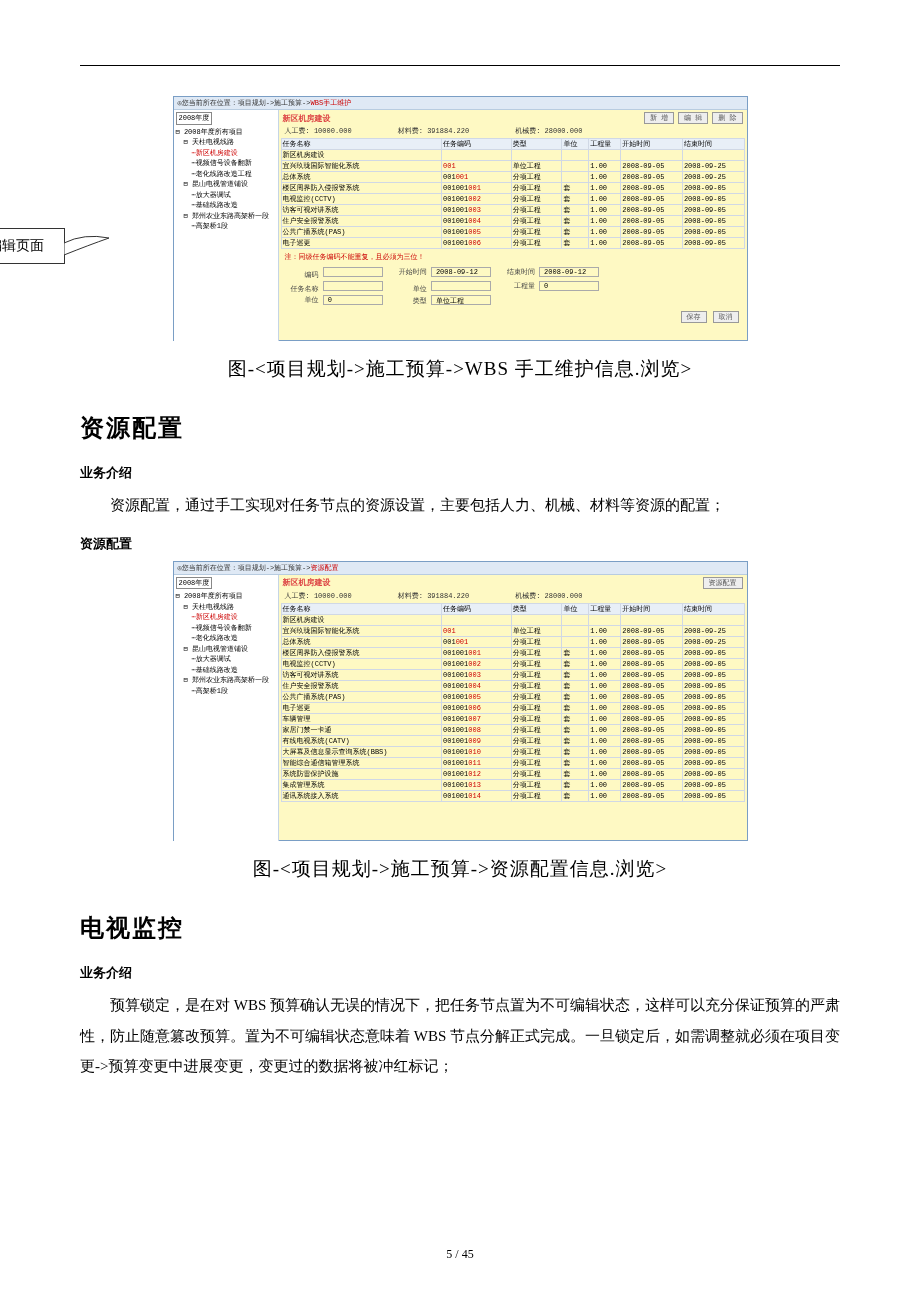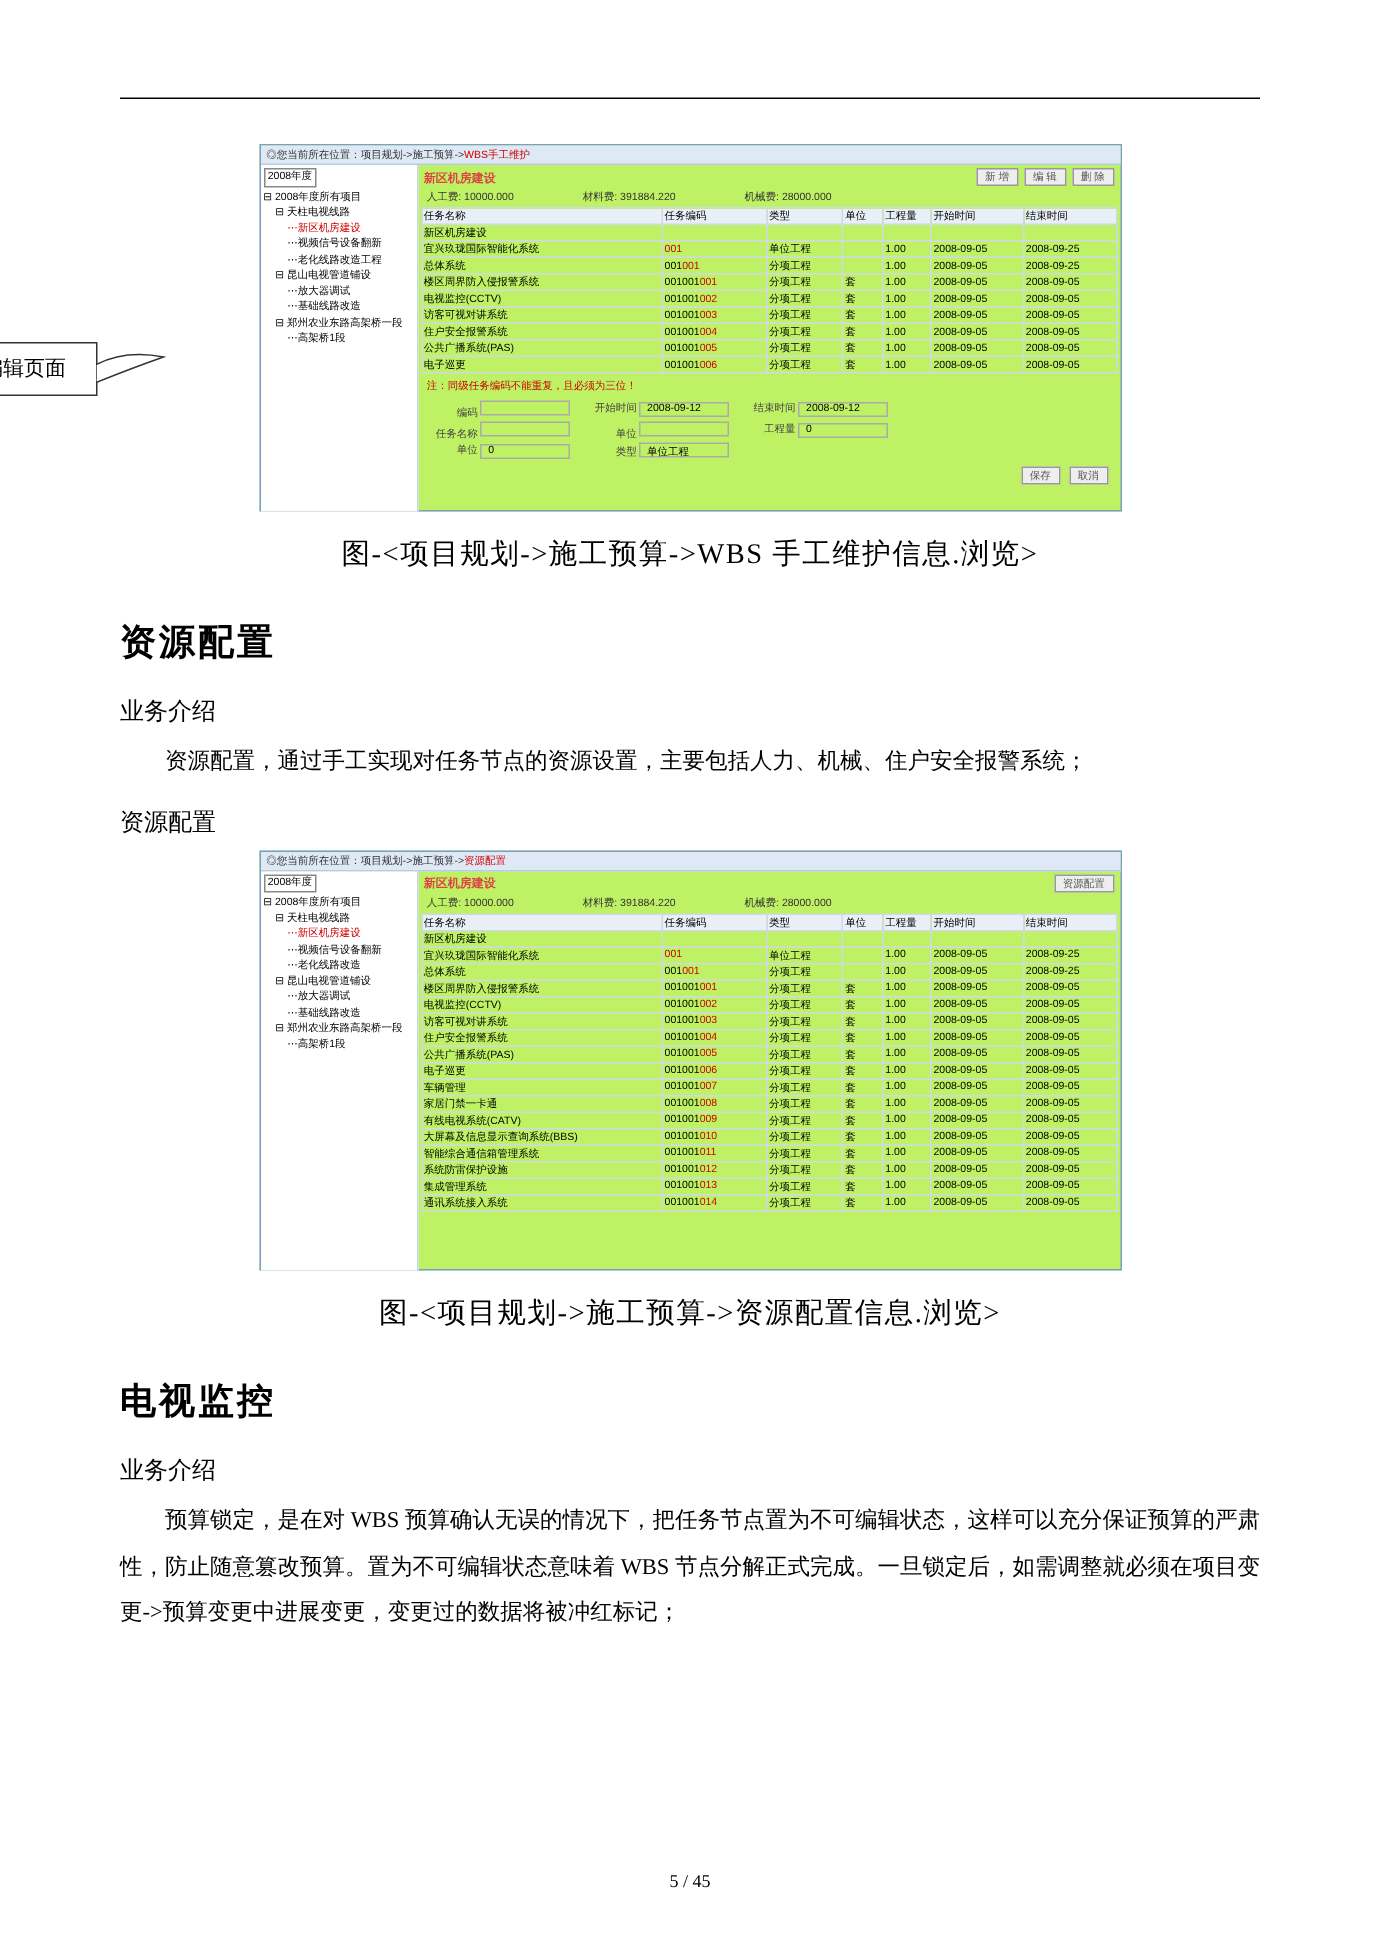--- a/index.html
+++ b/index.html
@@ -16,22 +16,22 @@
       margin-bottom: 30px;
     }
     .screenshot-container {
       display: flex;
       justify-content: center;
       margin: 0 auto 15px;
       position: relative;
     }
     .screenshot {
       border: 1px solid #7a9ec5;
-      background: #bef264;
-      font-family: Liberation Sans, sans-serif;
+      background: #fef9c3;
+      font-family: Liberation Mono, monospace;
       font-size: 7px;
       color: #000;
       position: relative;
     }
     .ss1 { width: 575px; height: 245px; }
     .ss2 { width: 575px; height: 280px; }
     .bc {
       background: #dfe9f5;
       padding: 1px 4px;
       border-bottom: 1px solid #b8cce0;
@@ -148,23 +148,23 @@
       margin: 12px 0 30px;
     }
     h1.section {
       font-size: 24px;
       font-family: "SimHei", "黑体", sans-serif;
       font-weight: bold;
       margin: 25px 0 20px;
       letter-spacing: 2px;
     }
     h2.subhead {
-      font-size: 16px;
+      font-size: 13px;
       font-family: "SimSun", serif;
-      font-weight: normal;
+      font-weight: bold;
       margin: 14px 0 8px;
     }
     p.body-text {
       font-size: 15px;
       line-height: 2.05;
       text-indent: 2em;
       font-family: "SimSun", serif;
     }
     .page-num {
       position: absolute;
@@ -347,21 +347,21 @@
     <svg width="50" height="30">
       <path d="M0 10 Q20 0 45 5 Q25 12 0 22 Z" fill="#fff" stroke="#333" stroke-width="1"></path>
     </svg>
   </div>
 </div>
 
 <div class="fig-caption">图-&lt;项目规划-&gt;施工预算-&gt;WBS 手工维护信息.浏览&gt;</div>
 
 <h1 class="section">资源配置</h1>
 <h2 class="subhead">业务介绍</h2>
-<p class="body-text">资源配置，通过手工实现对任务节点的资源设置，主要包括人力、机械、住户安全报警系统；</p>
+<p class="body-text">资源配置，通过手工实现对任务节点的资源设置，主要包括人力、机械、材料等资源的配置；</p>
 <h2 class="subhead">资源配置</h2>
 
 <div class="screenshot-container">
   <div class="screenshot ss2">
     <div class="bc">
       ◎<span>您当前所在位置：项目规划-&gt;施工预算-&gt;</span><span class="bc-red">资源配置</span>
     </div>
     <div class="ss-body">
       <div class="tree-panel">
         <div class="tree-year">2008年度</div>

